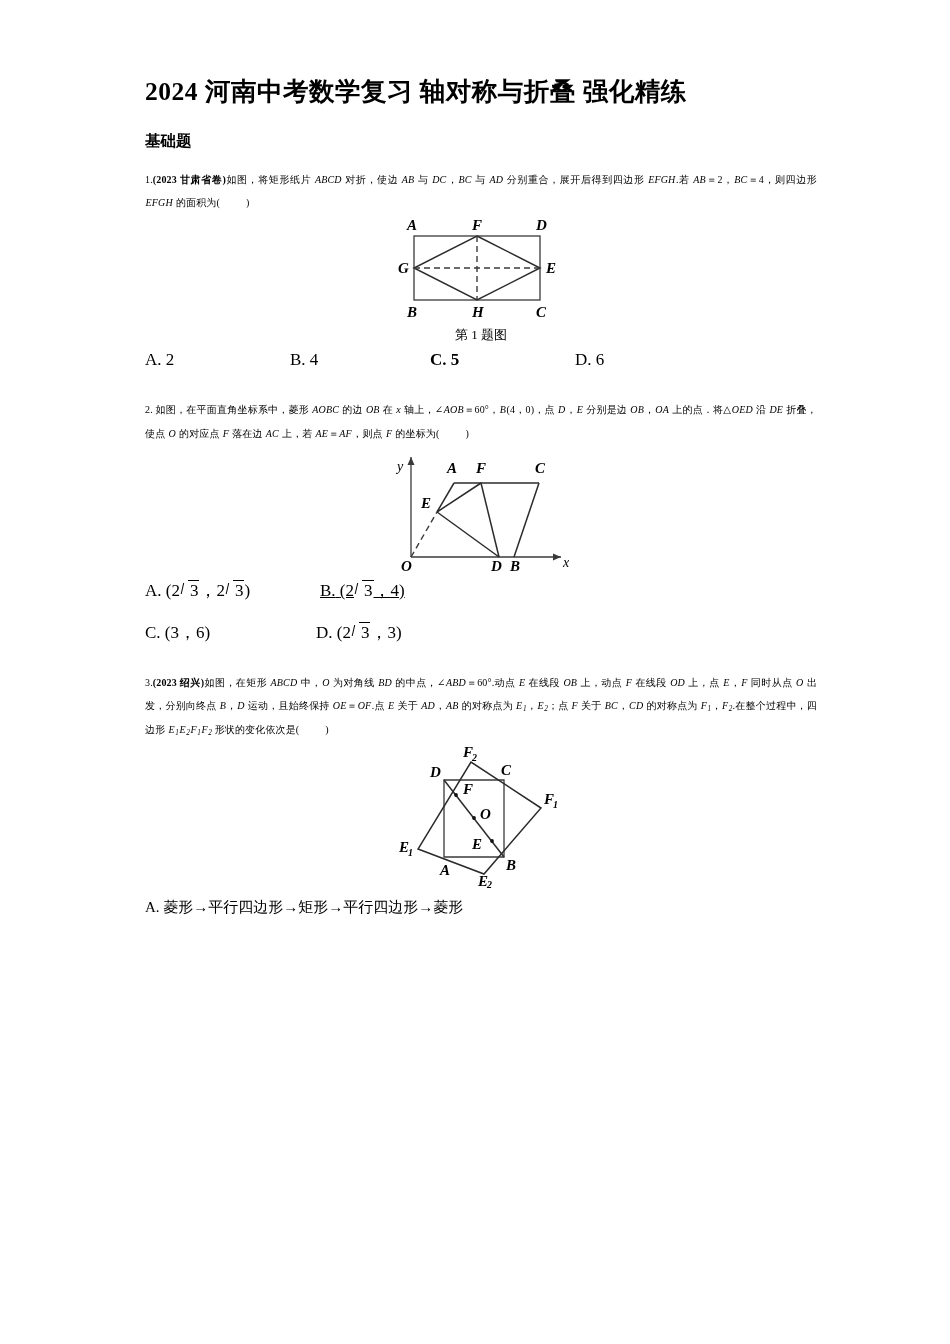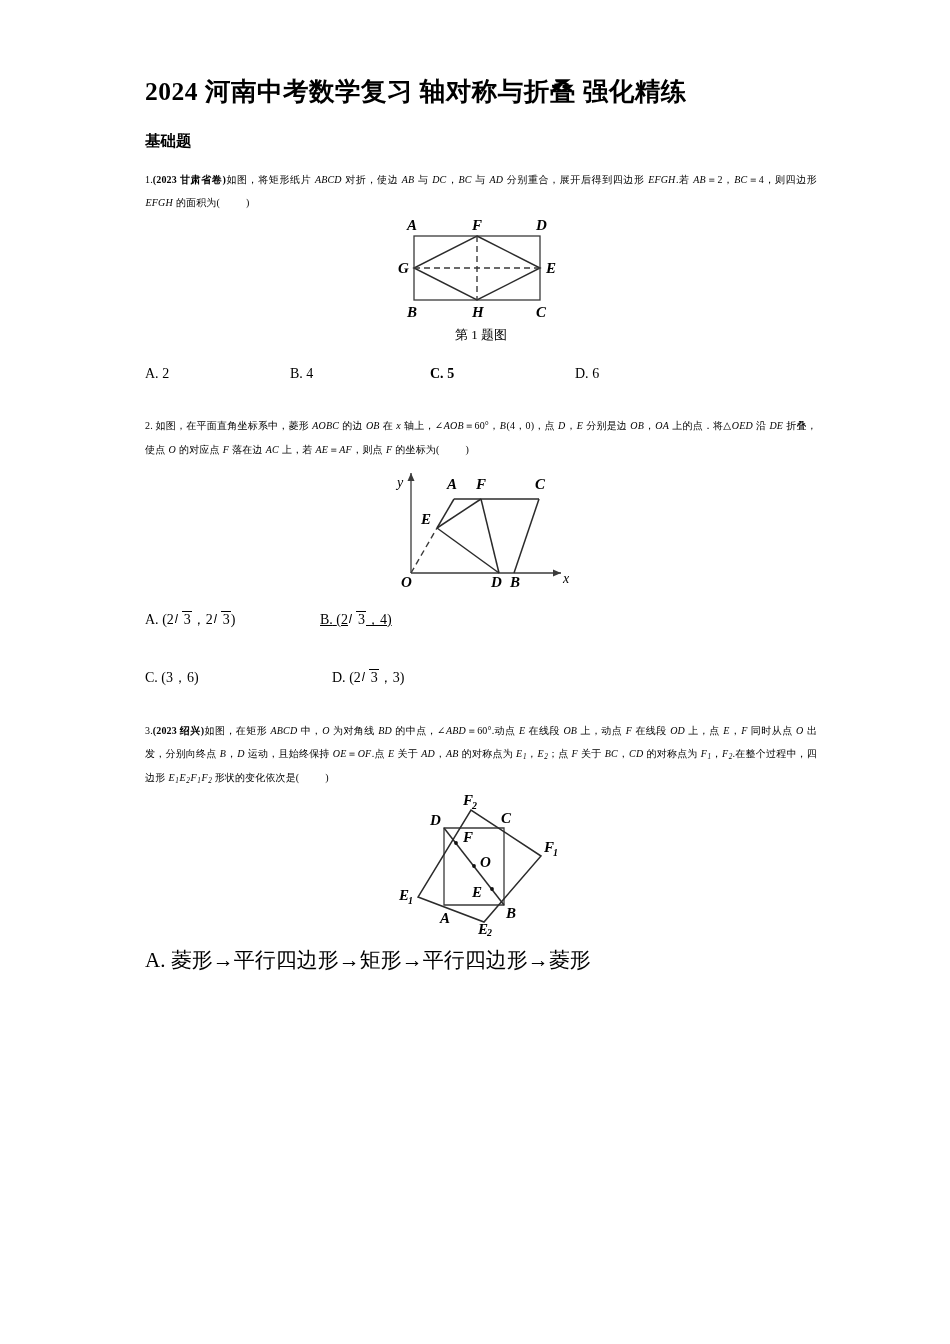--- a/index.html
+++ b/index.html
@@ -135,32 +135,32 @@
   .axis-lbl {
     font-family: "Liberation Serif", "DejaVu Serif", serif;
     font-style: italic;
     font-size: 14px;
     fill: #000;
   }
 
   
   .options-row {
     position: relative;
-    font-size: 14px;
+    font-size: 17px;
     height: 34px;
-    margin-top: 22px;
+    margin-top: 6px;
   }
   .options-row.tight { height: 36px; }
   .opt {
     position: absolute;
     top: 0;
     white-space: nowrap;
   }
   .opt-single {
-    font-size: 21px;
+    font-size: 15px;
     margin-top: 10px;
     white-space: nowrap;
   }
 </style>
 </head>
 <body>
 
 <div class="page">
   <div class="content">
 
@@ -234,21 +234,21 @@
         <text x="139" y="126" class="lbl">B</text>
       </svg>
     </div>
 
     <div class="options-row tight">
       <span class="opt" style="left:0px;"><span>A.</span> <span>(2</span><span class="sqrt"><span class="radicand">3</span></span><span>，2</span><span class="sqrt"><span class="radicand">3</span></span><span>)</span></span>
       <span class="opt" style="left:175px;text-decoration:underline;"><span>B.</span> <span>(2</span><span class="sqrt"><span class="radicand">3</span></span><span>，4</span><span>)</span></span>
     </div>
     <div class="options-row tight">
       <span class="opt" style="left:0px;"><span>C.</span> <span>(3，6)</span></span>
-      <span class="opt" style="left:187px;"><span>D.</span> <span>(2</span><span class="sqrt"><span class="radicand">3</span></span><span>，3</span><span>)</span></span>
+      <span class="opt" style="left:171px;"><span>D.</span> <span>(2</span><span class="sqrt"><span class="radicand">3</span></span><span>，3</span><span>)</span></span>
     </div>
 
     <div class="question">
       <span>3.</span><span class="bold">(2023 绍兴)</span><span>如图，在矩形 </span><span class="ital">ABCD</span><span> 中，</span><span class="ital">O</span><span> 为对角线 </span><span class="ital">BD</span><span> 的中点，∠</span><span class="ital">ABD</span><span>＝60°.动点 </span><span class="ital">E</span><span> 在线段 </span><span class="ital">OB</span><span> 上，动点 </span><span class="ital">F</span><span> 在线段 </span><span class="ital">OD</span><span> 上，点 </span><span class="ital">E</span><span>，</span><span class="ital">F</span><span> 同时从点 </span><span class="ital">O</span><span> 出发，分别向终点 </span><span class="ital">B</span><span>，</span><span class="ital">D</span><span> 运动，且始终保持 </span><span class="ital">OE</span><span>＝</span><span class="ital">OF</span><span>.点 </span><span class="ital">E</span><span> 关于 </span><span class="ital">AD</span><span>，</span><span class="ital">AB</span><span> 的对称点为 </span><span class="ital">E</span><span class="sub">1</span><span>，</span><span class="ital">E</span><span class="sub">2</span><span>；点 </span><span class="ital">F</span><span> 关于 </span><span class="ital">BC</span><span>，</span><span class="ital">CD</span><span> 的对称点为 </span><span class="ital">F</span><span class="sub">1</span><span>，</span><span class="ital">F</span><span class="sub">2</span><span>.在整个过程中，四边形 </span><span class="ital">E</span><span class="sub">1</span><span class="ital">E</span><span class="sub">2</span><span class="ital">F</span><span class="sub">1</span><span class="ital">F</span><span class="sub">2</span><span> 形状的变化依次是(</span><span class="gap"></span>)
     </div>
 
     <div class="figure-wrap">
       <svg width="230" height="146" viewBox="0 0 230 146">
 
         <polygon points="78,115 138,115 138,38 78,38" class="stroke-thin"></polygon>

